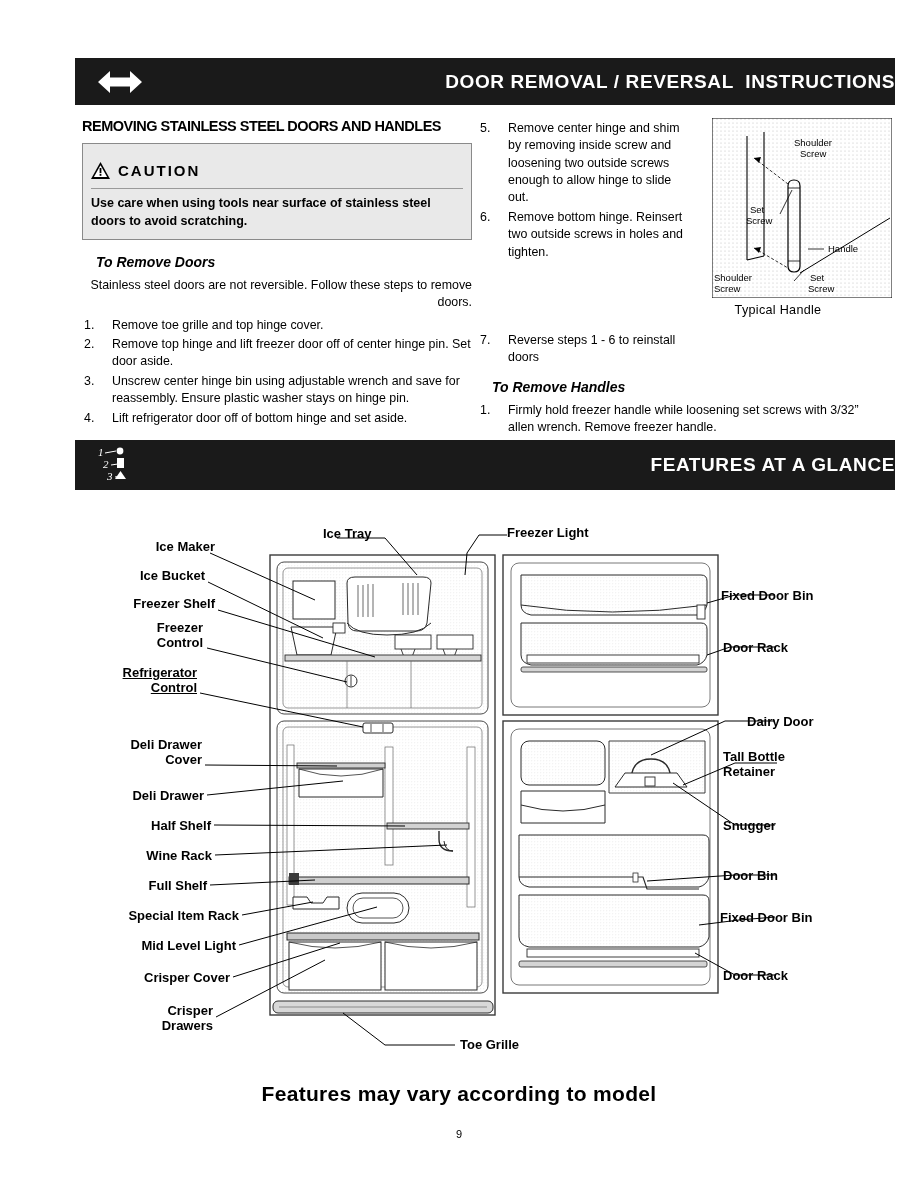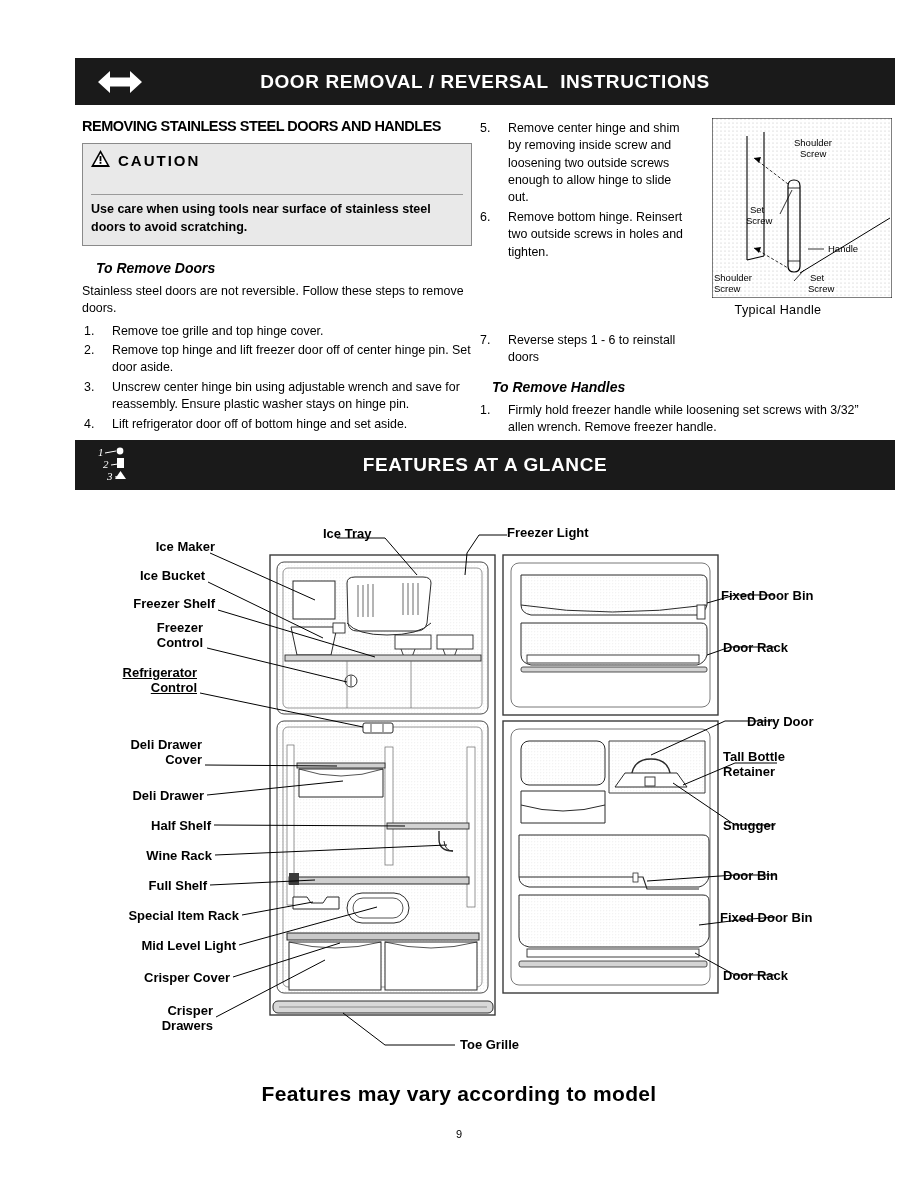--- a/index.html
+++ b/index.html
@@ -25,21 +25,21 @@
     background: #fff;
   }
 
   
   .band {
     position: absolute;
     background: #1a1a1a;
     color: #fff;
     display: flex;
     align-items: center;
-    justify-content: center;
+    justify-content: flex-end;
   }
   .band-title {
     font-size: 19px;
     font-weight: bold;
     letter-spacing: 0.6px;
     text-align: center;
     white-space: pre;
   }
   .band-icon {
     position: absolute;
@@ -79,25 +79,26 @@
   }
 
   .caution-box {
     border: 1px solid #8a8a8a;
     background: #e9e9e9;
     padding: 6px 8px 8px 8px;
     margin-bottom: 14px;
   }
   .caution-head {
     display: flex;
-    align-items: center;
+    align-items: flex-start;
     gap: 8px;
     border-bottom: 1px solid #9a9a9a;
-    padding-bottom: 23px;
+    padding-bottom: 5px;
     margin-bottom: 6px;
+    margin-top: 12px;
   }
   .caution-word {
     font-size: 15px;
     font-weight: bold;
     letter-spacing: 2px;
   }
   .caution-text {
     font-size: 12.5px;
     font-weight: bold;
     line-height: 1.42;
@@ -106,20 +107,21 @@
   .sub-heading {
     font-size: 14px;
     font-weight: bold;
     font-style: italic;
     margin: 12px 0 7px 14px;
   }
   .body-text {
     font-size: 12.4px;
     line-height: 1.38;
     margin: 0 0 6px 0;
+    text-align: right;
   }
 
   ol.steps {
     margin: 2px 0 0 0;
     padding: 0;
     list-style: none;
   }
   ol.steps li {
     position: relative;
     font-size: 12.4px;

